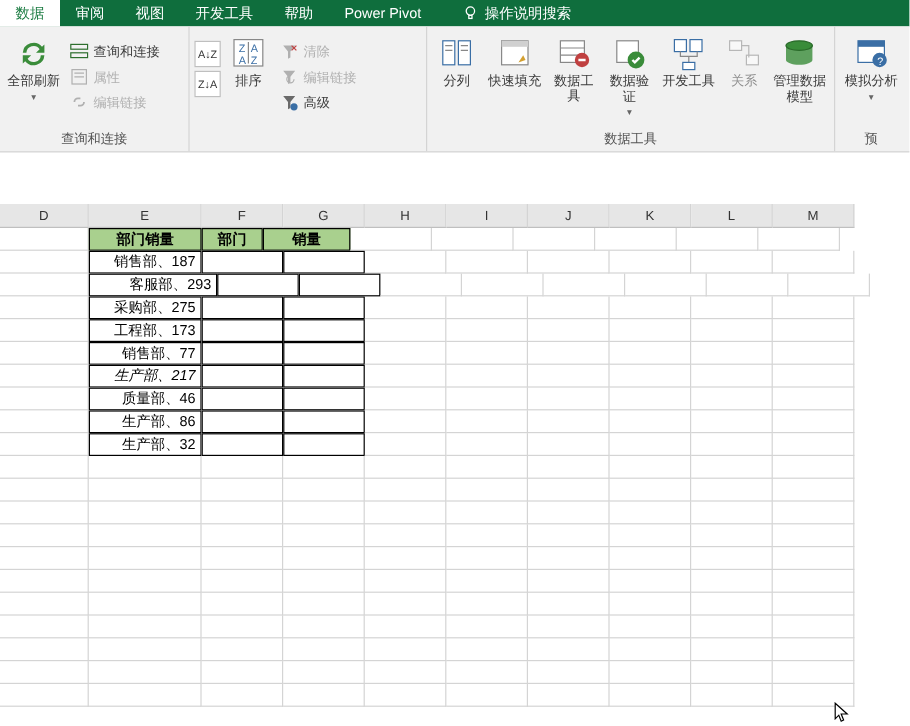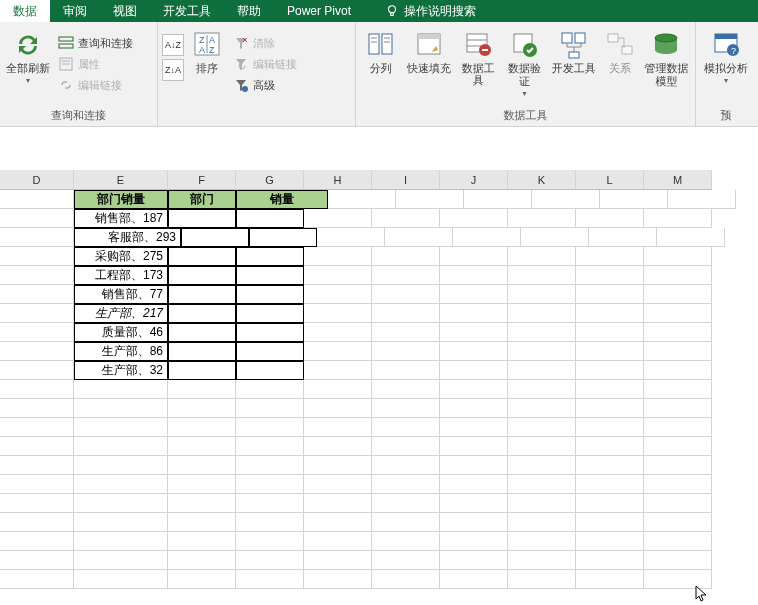--- a/index.html
+++ b/index.html
@@ -289,22 +289,22 @@
         <div class="ch" style="width: 68px;">I</div>
         <div class="ch" style="width: 68px;">J</div>
         <div class="ch" style="width: 68px;">K</div>
         <div class="ch" style="width: 68px;">L</div>
         <div class="ch" style="width: 68px;">M</div>
       </div>
     <div class="rows" id="rows">
         <div class="row">
           <div class="cell" style="width: 74px;"></div>
           <div class="cell hdr" style="width: 94px;">部门销量</div>
-          <div class="cell hdr" style="width: 68px;">部门</div>
-          <div class="cell hdr" style="width: 92px;">销量</div>
+          <div class="cell hdr" style="width: 51px;">部门</div>
+          <div class="cell hdr" style="width: 73px;">销量</div>
           <div class="cell" style="width: 68px;"></div>
           <div class="cell" style="width: 68px;"></div>
           <div class="cell" style="width: 68px;"></div>
           <div class="cell" style="width: 68px;"></div>
           <div class="cell" style="width: 68px;"></div>
           <div class="cell" style="width: 68px;"></div>
         </div>
         <div class="row">
           <div class="cell" style="width: 74px;"></div>
           <div class="cell bord ra" style="width: 94px;">销售部、187</div>

